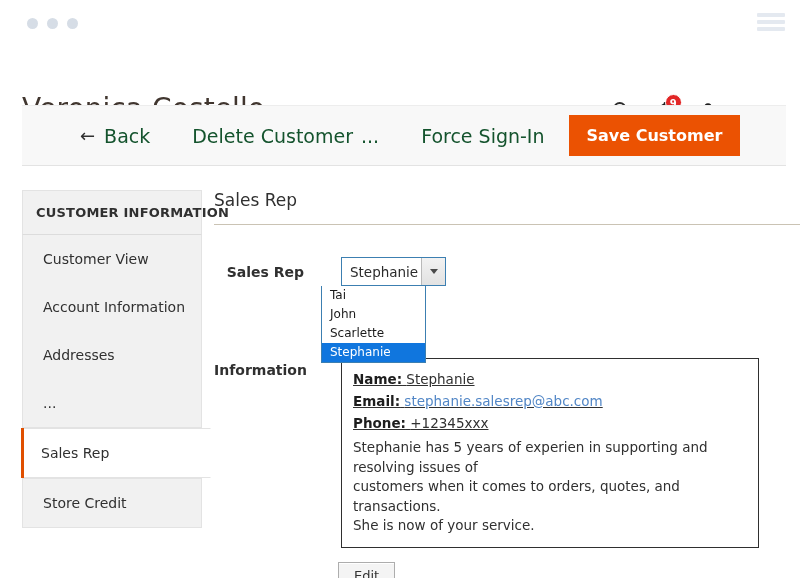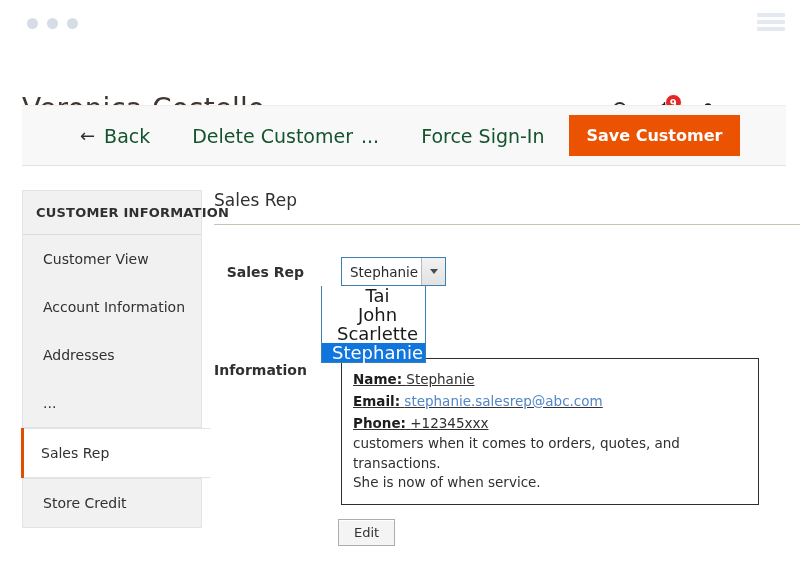--- a/index.html
+++ b/index.html
@@ -79,22 +79,22 @@
   
   .sel-box { width:105px; height:29px; border:1px solid #3c7fb1; background:#fff;
              display:flex; align-items:center; cursor:pointer; position:relative; }
   .sel-value { flex:1; padding-left:8px; font-size:13.5px; color:#2b2b2b; white-space:nowrap; }
   .sel-arrow { width:24px; height:27px; background:linear-gradient(#f2f2f2,#e2e2e2);
                border-left:1px solid #b9b9b9; display:flex; align-items:center; justify-content:center; }
   .sel-arrow i { width:0;height:0;border-left:4px solid transparent;border-right:4px solid transparent;
                  border-top:5px solid #4a4a4a; display:block; }
   .sel-list { position:absolute; left:0; top:29px; width:105px; background:#fff;
               border:1px solid #3c7fb1; border-top:none; z-index:5; }
-  .sel-opt { font-size:18px; color:#1a1a1a; padding:1px 0 1px 8px; line-height:17px;
-             cursor:pointer; white-space:nowrap;text-align:center; }
+  .sel-opt { font-size:12px; color:#1a1a1a; padding:1px 0 1px 8px; line-height:17px;
+             cursor:pointer; white-space:nowrap; }
   .sel-opt.selected { background:#1076de; color:#fff; }
 
   
   .info-box { width:418px; border:1px solid #2f2f2f; background:#fff; padding:9px 11px 11px 11px; }
   .info-line { font-size:13.5px; color:#303030; line-height:22px;text-decoration:underline; }
   .info-line b { font-weight:700; color:#1d1d1d; }
   .info-link { color:#5186c6; }
   .info-para { font-size:13.5px; color:#303030; line-height:19.5px; margin-top:4px; }
 
   .edit-row { margin-top:14px; margin-left:124px; }
@@ -211,22 +211,23 @@
               <span>Stephanie</span>
             </div>
             <div class="info-line">
               <b>Email:</b>
               <span class="info-link">stephanie.salesrep@abc.com</span>
             </div>
             <div class="info-line">
               <b>Phone:</b>
               <span>+12345xxx</span>
             </div>
+            <div class="info-para">Stephanie has 5 years of experien in supporting and resolving issues of</div>
             <div class="info-para" style="margin-top:0">customers when it comes to orders, quotes, and transactions.</div>
-            <div class="info-para" style="margin-top:0">She is now of when service.</div>
+            <div class="info-para" style="margin-top:0">She is now of your service.</div>
           </div>
         </div>
       </div>
 
       <div class="edit-row">
         <button class="edit-btn">Edit</button>
       </div>
 
     </div>
   </div>

